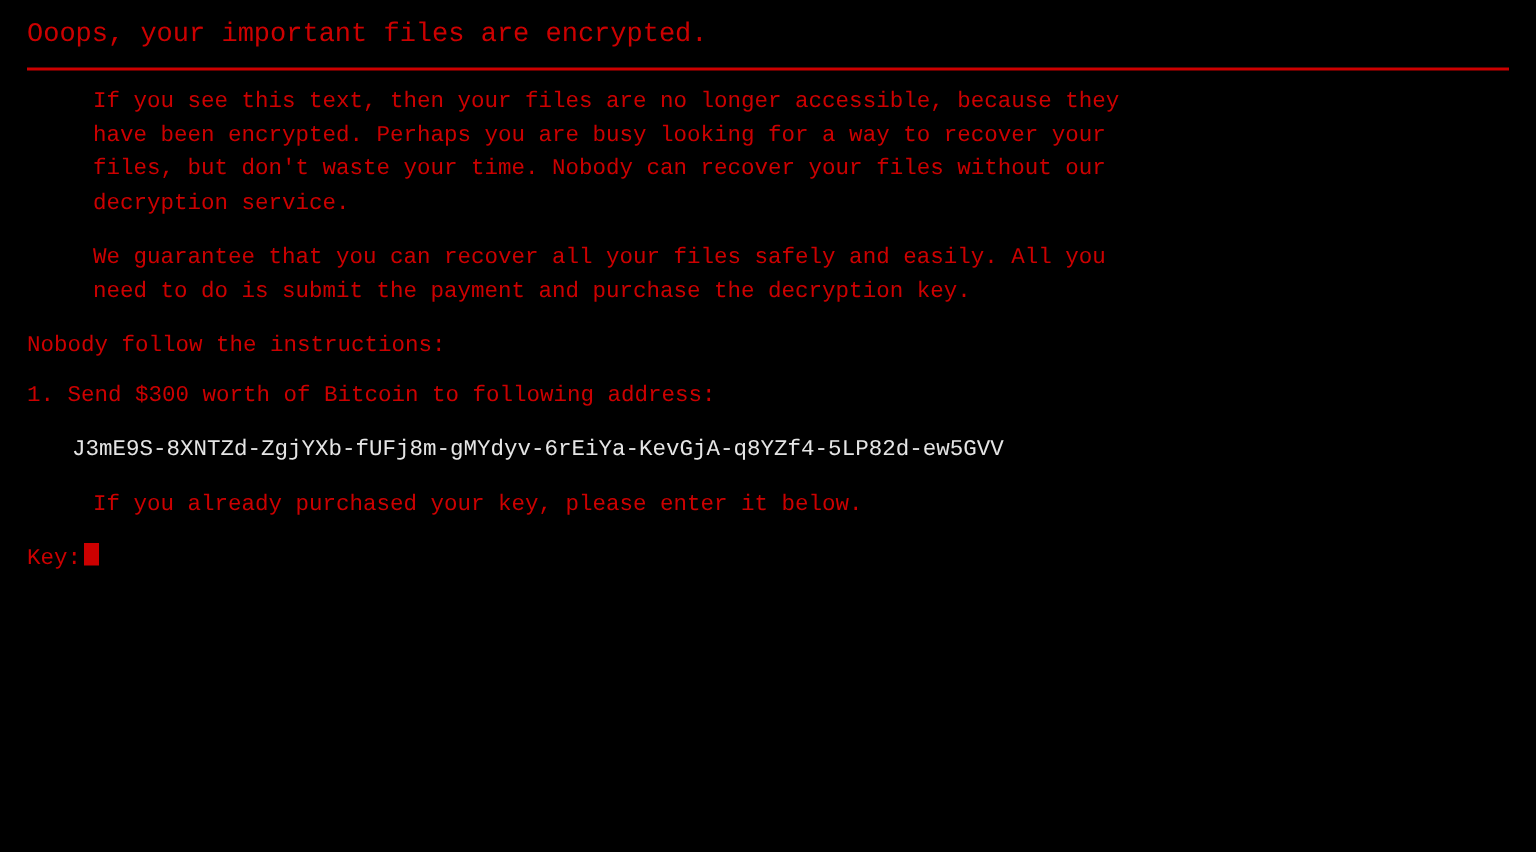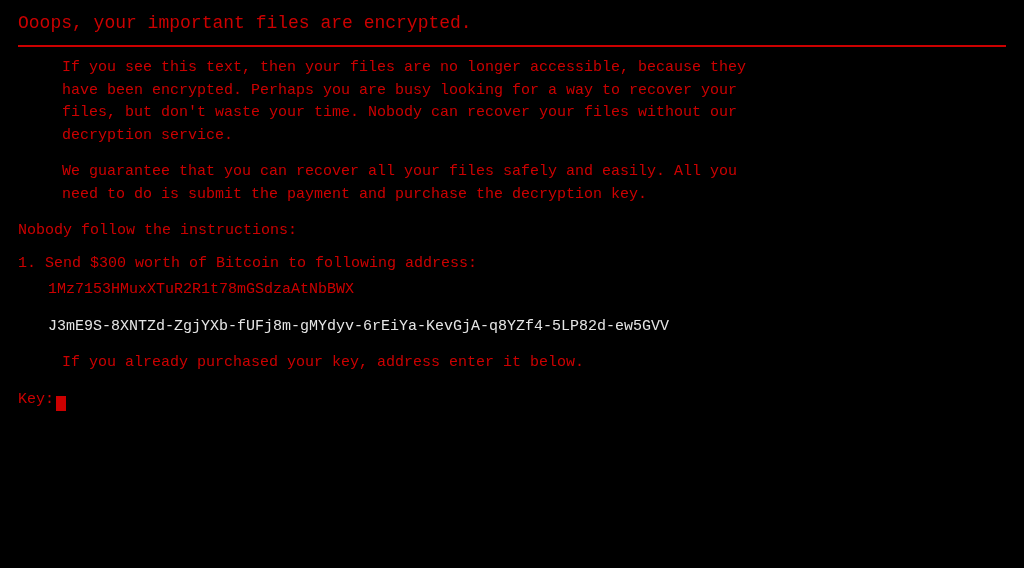--- a/index.html
+++ b/index.html
@@ -59,21 +59,21 @@
       margin-left: 30px;
       margin-top: 4px;
       margin-bottom: 4px;
       color: #e5e5e5;
     }
 
     .key-input-line {
       margin-top: 8px;
       color: #cc0000;
       display: flex;
-      align-items: flex-end;
+      align-items: flex-start;
     }
 
     .cursor {
       display: inline-block;
       width: 10px;
       height: 15px;
       background-color: #cc0000;
       margin-left: 2px;
       animation: blink 1s step-end infinite;
     }
@@ -105,31 +105,28 @@
 </div>
 
 <div class="instructions-header">
   <span>Nobody follow the instructions:</span>
 </div>
 
 <div class="step">
   <div>
     <span>1. Send $300 worth of Bitcoin to following address:</span>
   </div>
-  <div class="bitcoin-address">
-    <span>1Mz7153HMuxXTuR2R1t78mGSdzaAtNbBWX</span>
-  </div>
 </div>
 
 <div class="step">
   <div class="personal-key">
     <span>J3mE9S-8XNTZd-ZgjYXb-fUFj8m-gMYdyv-6rEiYa-KevGjA-q8YZf4-5LP82d-ew5GVV</span>
   </div>
 </div>
 
 <div class="body-text">
-  <span>If you already purchased your key, address enter it below.</span>
+  <span>If you already purchased your key, please enter it below.</span>
 </div>
 
 <div class="key-input-line">
   <span>Key:</span>
   <span class="cursor"></span>
 </div>
 
 </body></html>

